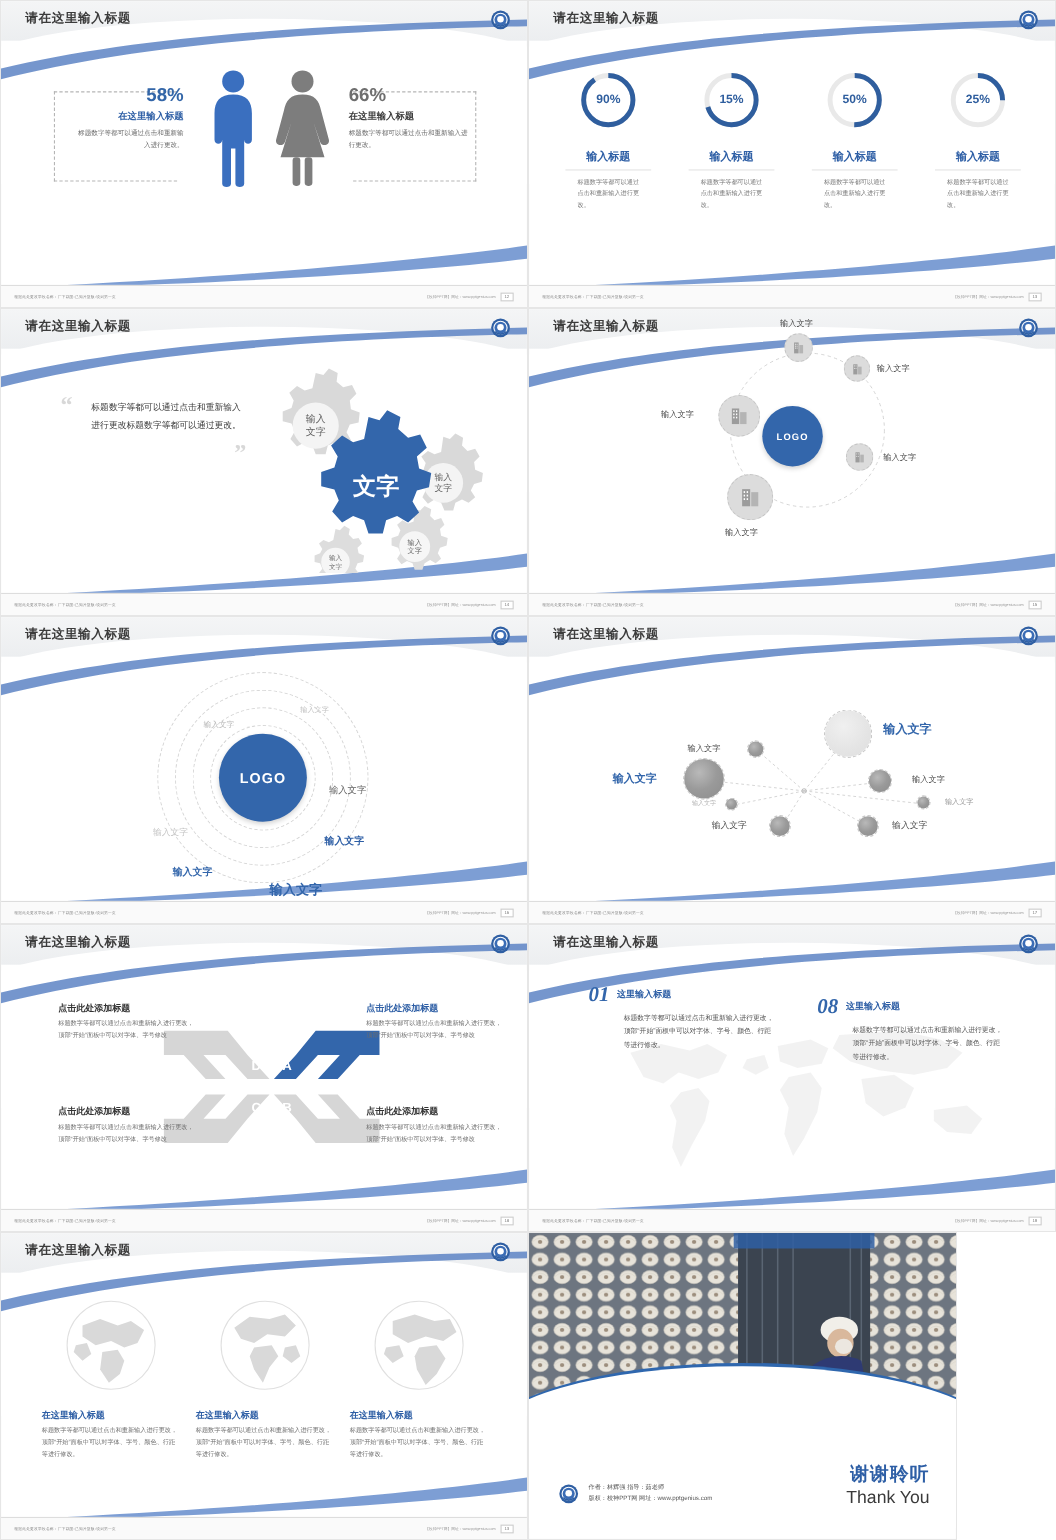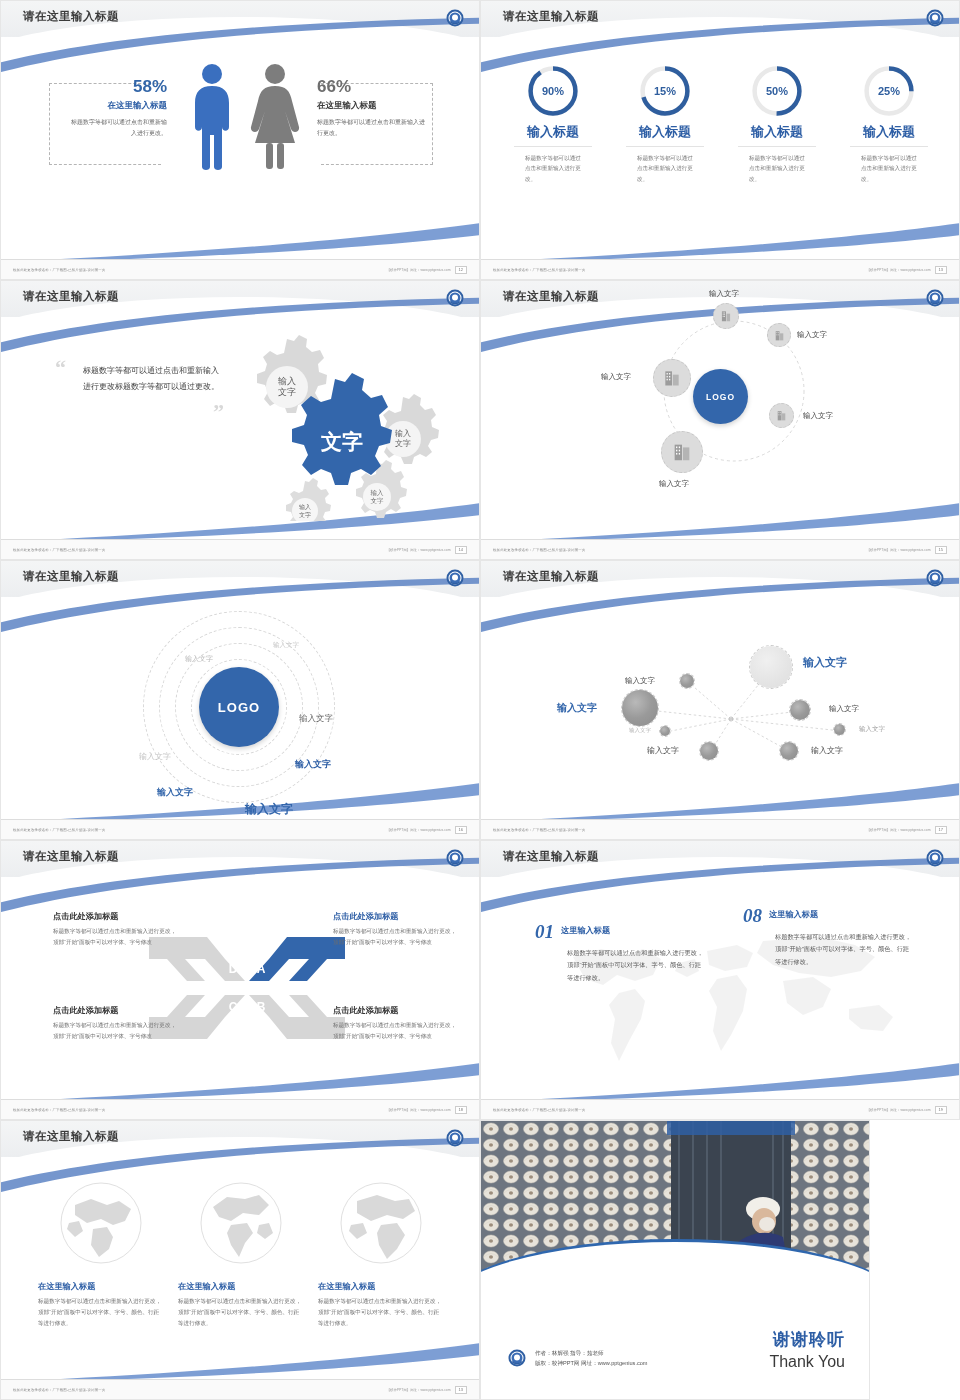--- a/index.html
+++ b/index.html
@@ -60,21 +60,21 @@
   .person.woman{ left:248px; }
 
   
   .donuts{ position:absolute; left:0; top:22px; width:480px; display:flex; justify-content:space-around; padding:0 16px; }
   .donut-col{ width:96px; text-align:center; }
   .donut{ width:56px; height:56px; margin:0 auto; position:relative; }
   .donut .num{
     position:absolute; inset:0; display:flex; align-items:center; justify-content:center;
     font-size:11px; font-weight:700; color:#2f5e9e;
   }
-  .donut-title{ margin-top:4px; font-size:13px; font-weight:700; color:#2d5ea5; }
+  .donut-title{ margin-top:16px; font-size:10px; font-weight:700; color:#2d5ea5; }
   .donut-line{ width:78px; height:1px; background:#e3e3e3; margin:5px auto 6px; }
   .donut-desc{ font-size:5.6px; color:#777; line-height:1.85; width:56px; margin:0 auto; text-align:left; }
 
   
   .quote-mark{ position:absolute; font-size:22px; color:#d8d8d8; font-family:"Liberation Serif",serif; font-weight:700; }
   .s3-text{ position:absolute; left:82px; top:42px; width:140px; font-size:8px; color:#3c3c3c; line-height:2.05; }
   .gears{ position:absolute; left:226px; top:10px; width:250px; height:190px; }
 
   
   .s4{ position:absolute; inset:0; }
@@ -657,21 +657,21 @@
           <path d="M88,70 L104,66 L114,78 L110,96 L98,118 L88,138 L80,120 L84,96 L78,82 Z"></path>
           <path d="M176,28 L206,22 L222,30 L216,44 L194,48 L178,42 Z"></path>
           <path d="M186,56 L206,52 L216,66 L212,88 L200,112 L190,128 L182,108 L186,84 L178,68 Z"></path>
           <path d="M232,18 L288,14 L324,22 L344,34 L330,48 L300,54 L268,50 L242,42 L226,30 Z"></path>
           <path d="M252,58 L282,54 L300,66 L292,84 L272,92 L256,80 Z"></path>
           <path d="M318,86 L348,82 L362,94 L352,108 L330,106 L318,96 Z"></path>
           <path d="M148,40 L164,36 L168,48 L156,54 L144,48 Z"></path>
         </g>
       </svg>
 
-      <div style="position:absolute; left:54px; top:40px; width:170px;">
+      <div style="position:absolute; left:54px; top:13px; width:170px;">
         <div style="display:flex; align-items:flex-start; gap:7px;">
           <span class="s8num">01</span>
           <div style="flex:1; padding-top:4px;">
             <div class="s8h">这里输入标题</div>
           </div>
         </div>
         <div class="s8p" style="margin-left:32px;">标题数字等都可以通过点击和重新输入进行更改，顶部“开始”面板中可以对字体、字号、颜色、行距等进行修改。</div>
       </div>
 
       <div style="position:absolute; left:262px; top:24px; width:170px;">

